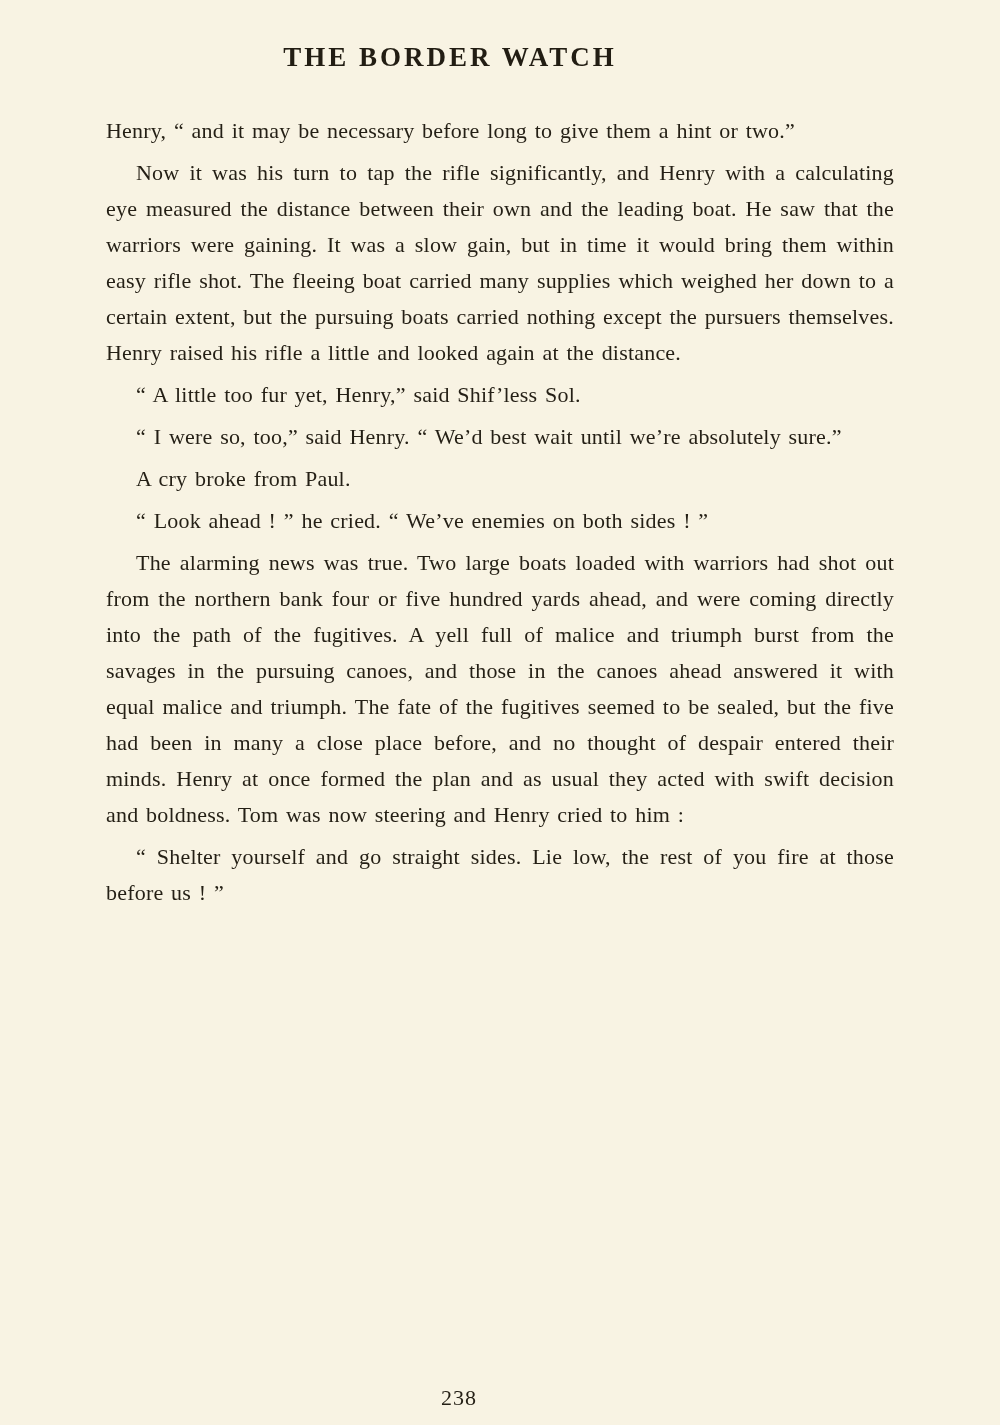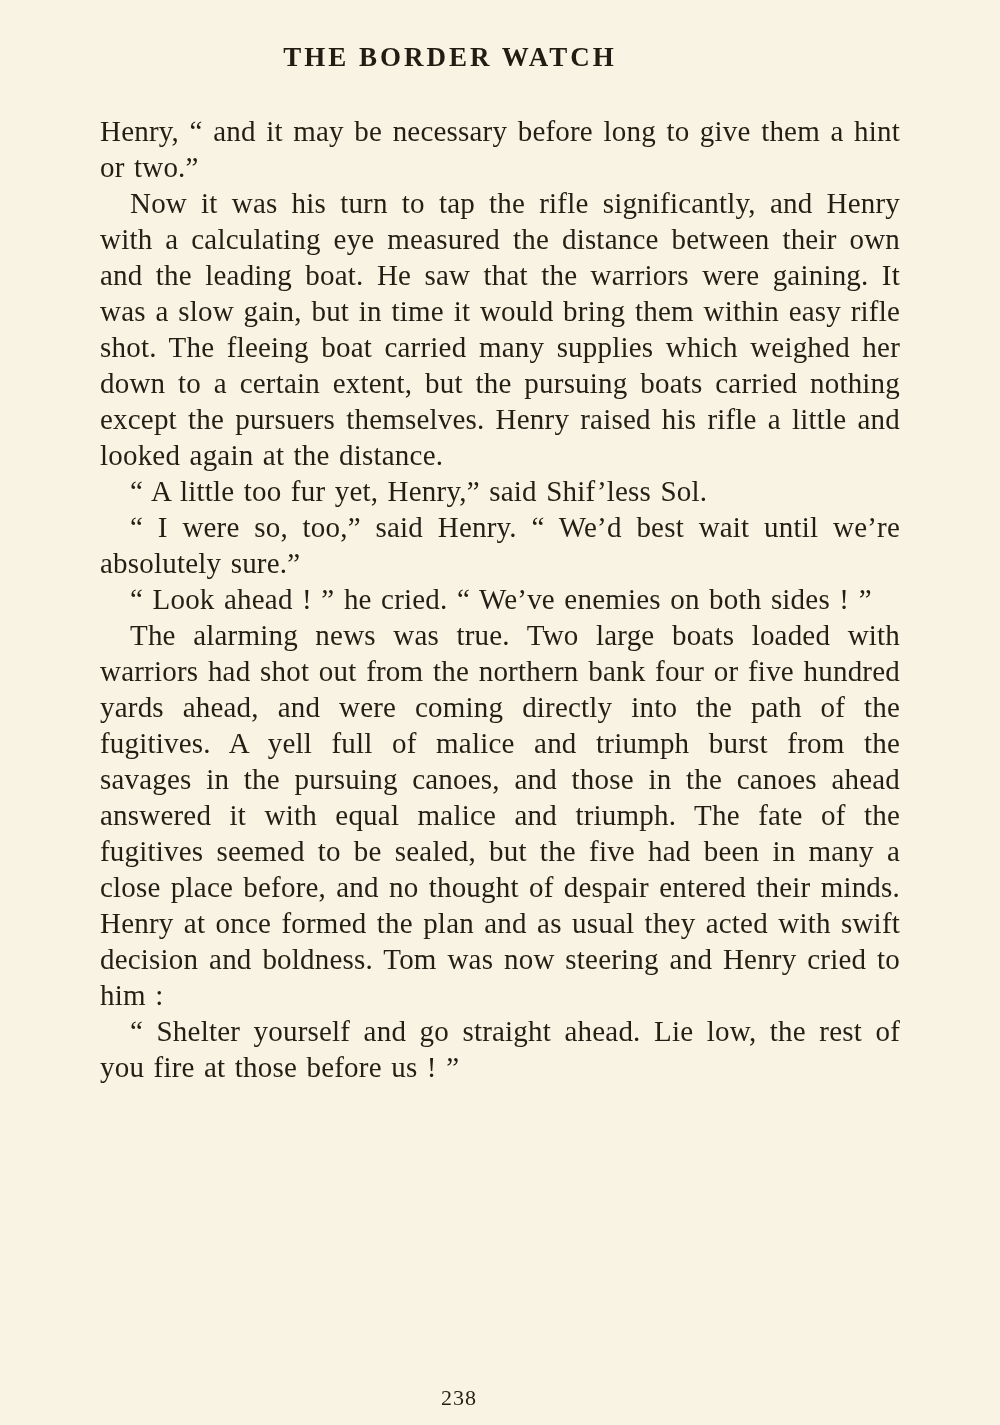--- a/index.html
+++ b/index.html
@@ -27,22 +27,22 @@
     font-size: 27px;
     font-weight: bold;
     letter-spacing: 3px;
     text-align: center;
     color: #221d13;
   }
   .text-block {
     width: 800px;
   }
   .text-block p {
-    margin: 0;
-    font-size: 29px;
+    margin: 6px;
+    font-size: 22px;
     line-height: 36px;
     text-align: justify;
     text-indent: 30px;
     word-spacing: 2px;
     letter-spacing: 0.2px;
   }
   .text-block p.no-indent {
     text-indent: 0;
   }
   .page-number {
@@ -61,20 +61,21 @@
 
 <div class="page">
 
   <h1 class="running-head">THE BORDER WATCH</h1>
 
   <div class="text-block">
     <p class="no-indent">Henry, “ and it may be necessary before long to give them a hint or two.”</p>
     <p>Now it was his turn to tap the rifle significantly, and Henry with a calculating eye measured the distance between their own and the leading boat.  He saw that the warriors were gaining.  It was a slow gain, but in time it would bring them within easy rifle shot.  The fleeing boat carried many supplies which weighed her down to a certain extent, but the pursuing boats carried nothing except the pursuers themselves.  Henry raised his rifle a little and looked again at the distance.</p>
     <p>“ A little too fur yet, Henry,” said Shif’less Sol.</p>
     <p>“ I were so, too,” said Henry.  “ We’d best wait until we’re absolutely sure.”</p>
+    <p>A cry broke from Paul.</p>
     <p>“ Look ahead ! ” he cried.  “ We’ve enemies on both sides ! ”</p>
     <p>The alarming news was true.  Two large boats loaded with warriors had shot out from the northern bank four or five hundred yards ahead, and were coming directly into the path of the fugitives.  A yell full of malice and triumph burst from the savages in the pursuing canoes, and those in the canoes ahead answered it with equal malice and triumph.  The fate of the fugitives seemed to be sealed, but the five had been in many a close place before, and no thought of despair entered their minds.  Henry at once formed the plan and as usual they acted with swift decision and boldness.  Tom was now steering and Henry cried to him :</p>
-    <p>“ Shelter yourself and go straight ahead.  Lie low, the rest of you fire at those before us ! ”</p>
+    <p>“ Shelter yourself and go straight sides.  Lie low, the rest of you fire at those before us ! ”</p>
   </div>
 
   <div class="page-number">238</div>
 
 </div>
 
 </body></html>

